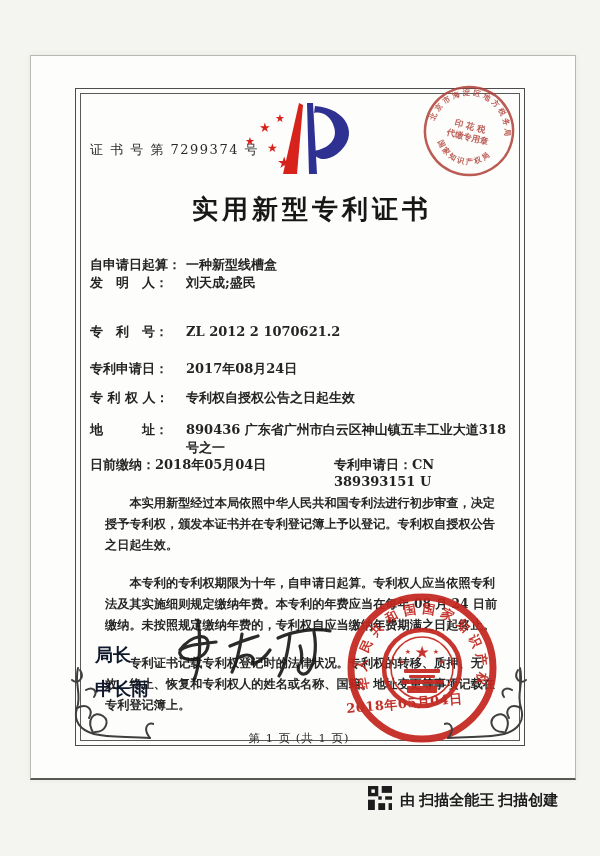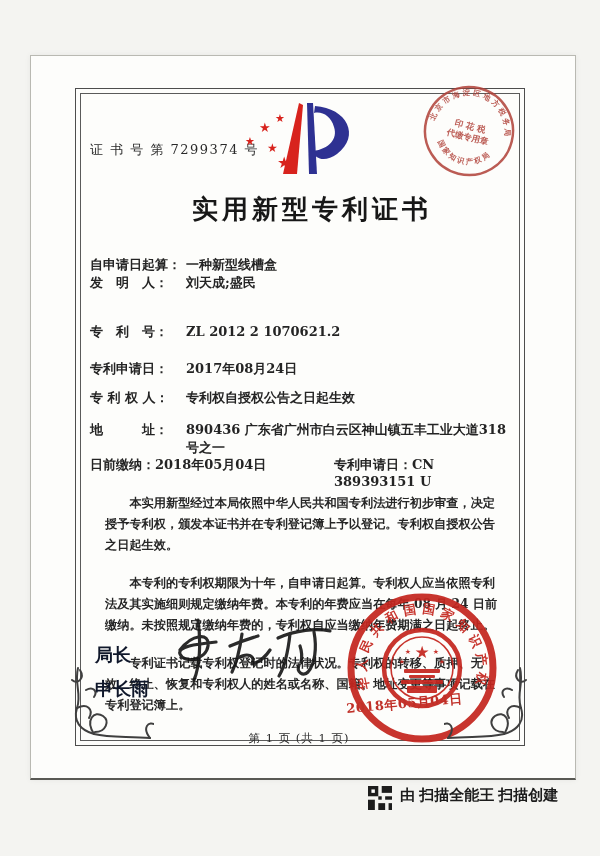--- a/index.html
+++ b/index.html
@@ -33,21 +33,21 @@
   .sig-label{left:95px;top:638px;font-size:18px;font-weight:bold;color:#0f172a;line-height:1.9;}
   .page-no{left:75px;top:722px;width:448px;text-align:center;font-size:11.5px;color:#2c2c2c;letter-spacing:1px;margin-top:9px;}
   .seal-main{left:342px;top:588px;width:160px;height:160px;opacity:0.93;}
   .seal-date{left:346px;top:693px;width:160px;font-size:13px;font-weight:bold;color:#c03028;
              letter-spacing:0.5px;transform:rotate(-5deg);white-space:nowrap;}
   .tax-stamp{left:420px;top:82px;width:98px;height:98px;transform:rotate(14deg);opacity:0.85;}
   .logo{left:225px;top:100px;width:150px;height:82px;}
   .flourish{width:88px;height:82px;}
   .flourish-left{left:66px;top:666px;}
   .flourish-right{left:444px;top:666px;transform:scaleX(-1);}
-  .scan-note{left:368px;top:786px;display:flex;align-items:flex-start;gap:8px;
+  .scan-note{left:368px;top:786px;display:flex;align-items:flex-end;gap:8px;
              font-family:"Liberation Sans","DejaVu Sans",sans-serif;
              font-size:15px;font-weight:bold;color:#1c1c1c;}
   .sig-script{left:158px;top:608px;width:190px;height:90px;}
   svg{display:block;}
 </style>
 </head>
 <body>
 
 <div class="page">
 

